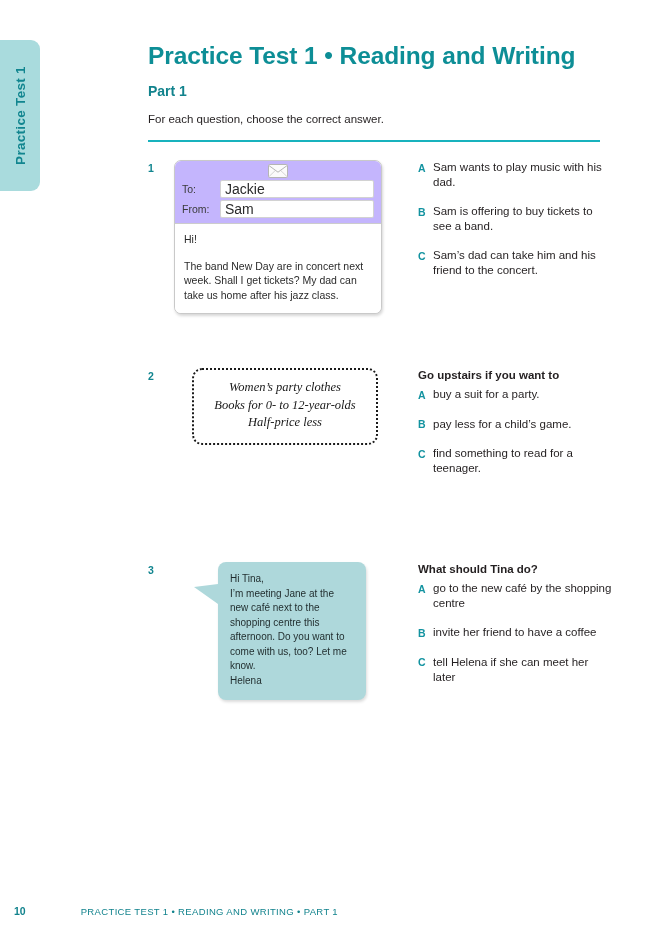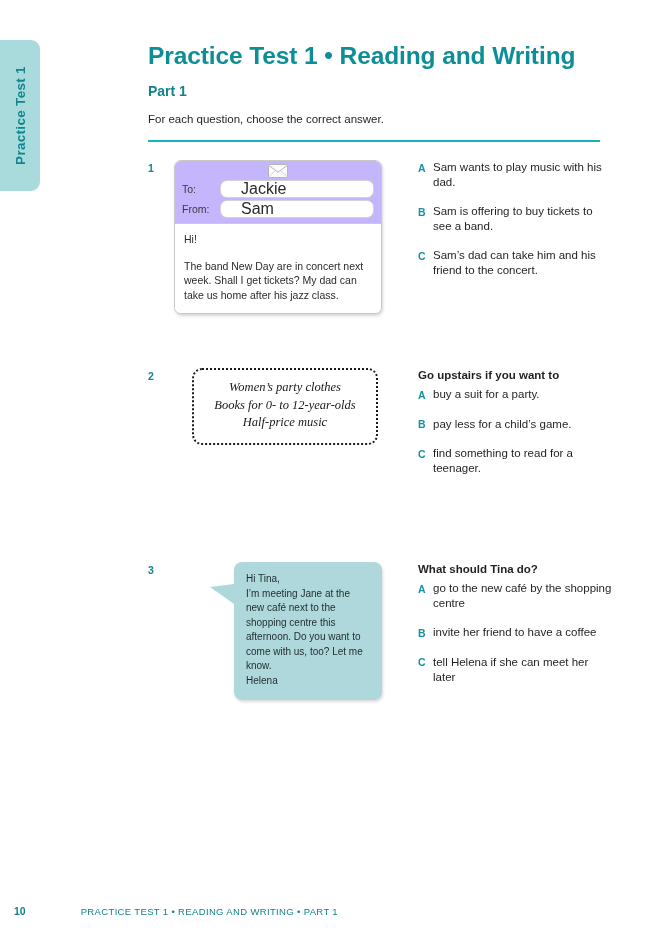--- a/index.html
+++ b/index.html
@@ -151,24 +151,24 @@
   .email-field-label {
     width: 38px;
     font-size: 10.5px;
     color: #3a3a3a;
     font-family: "Liberation Sans", sans-serif;
   }
   .email-field-value {
     flex: 1;
     background: #ffffff;
     border: 1px solid #d2d2d2;
-    border-radius: 7px;
-    font-size: 16px;
+    border-radius: 2px;
+    font-size: 14px;
     color: #2a2a2a;
-    padding: 1px 20px;
+    padding: 1px 4px;
     line-height: 14px;
   }
   .email-body {
     background: #ffffff;
     padding: 8px 9px 11px 9px;
     font-size: 10.5px;
     line-height: 14.5px;
     color: #2b2b2b;
   }
   .email-body p { margin: 0; }
@@ -192,21 +192,21 @@
     line-height: 17.5px;
   }
   .sign-line.head {
     font-weight: bold;
     font-size: 12.5px;
   }
 
   
   .bubble-wrap {
     position: relative;
-    margin-left: 52px;
+    margin-left: 36px;
     width: 148px;
     padding-left: 8px;
   }
   .bubble {
     position: relative;
     background: #aed8db;
     border-radius: 8px;
     padding: 10px 12px 12px 12px;
     font-size: 10px;
     line-height: 14.5px;
@@ -342,21 +342,21 @@
     </div>
   </div>
 
   <div class="question" id="q2">
     <div class="qnum">2</div>
 
     <div class="stimulus">
       <div class="sign-box">
         <div class="sign-line">Women’s party clothes</div>
         <div class="sign-line">Books for 0- to 12-year-olds</div>
-        <div class="sign-line">Half-price music</div>
+        <div class="sign-line">Half-price less</div>
       </div>
     </div>
 
     <div class="options">
       <p class="stem">Go upstairs if you want to</p>
       <div class="option">
         <span class="opt-letter">A</span>
         <span class="opt-text">buy a suit for a party.</span>
       </div>
       <div class="option">

